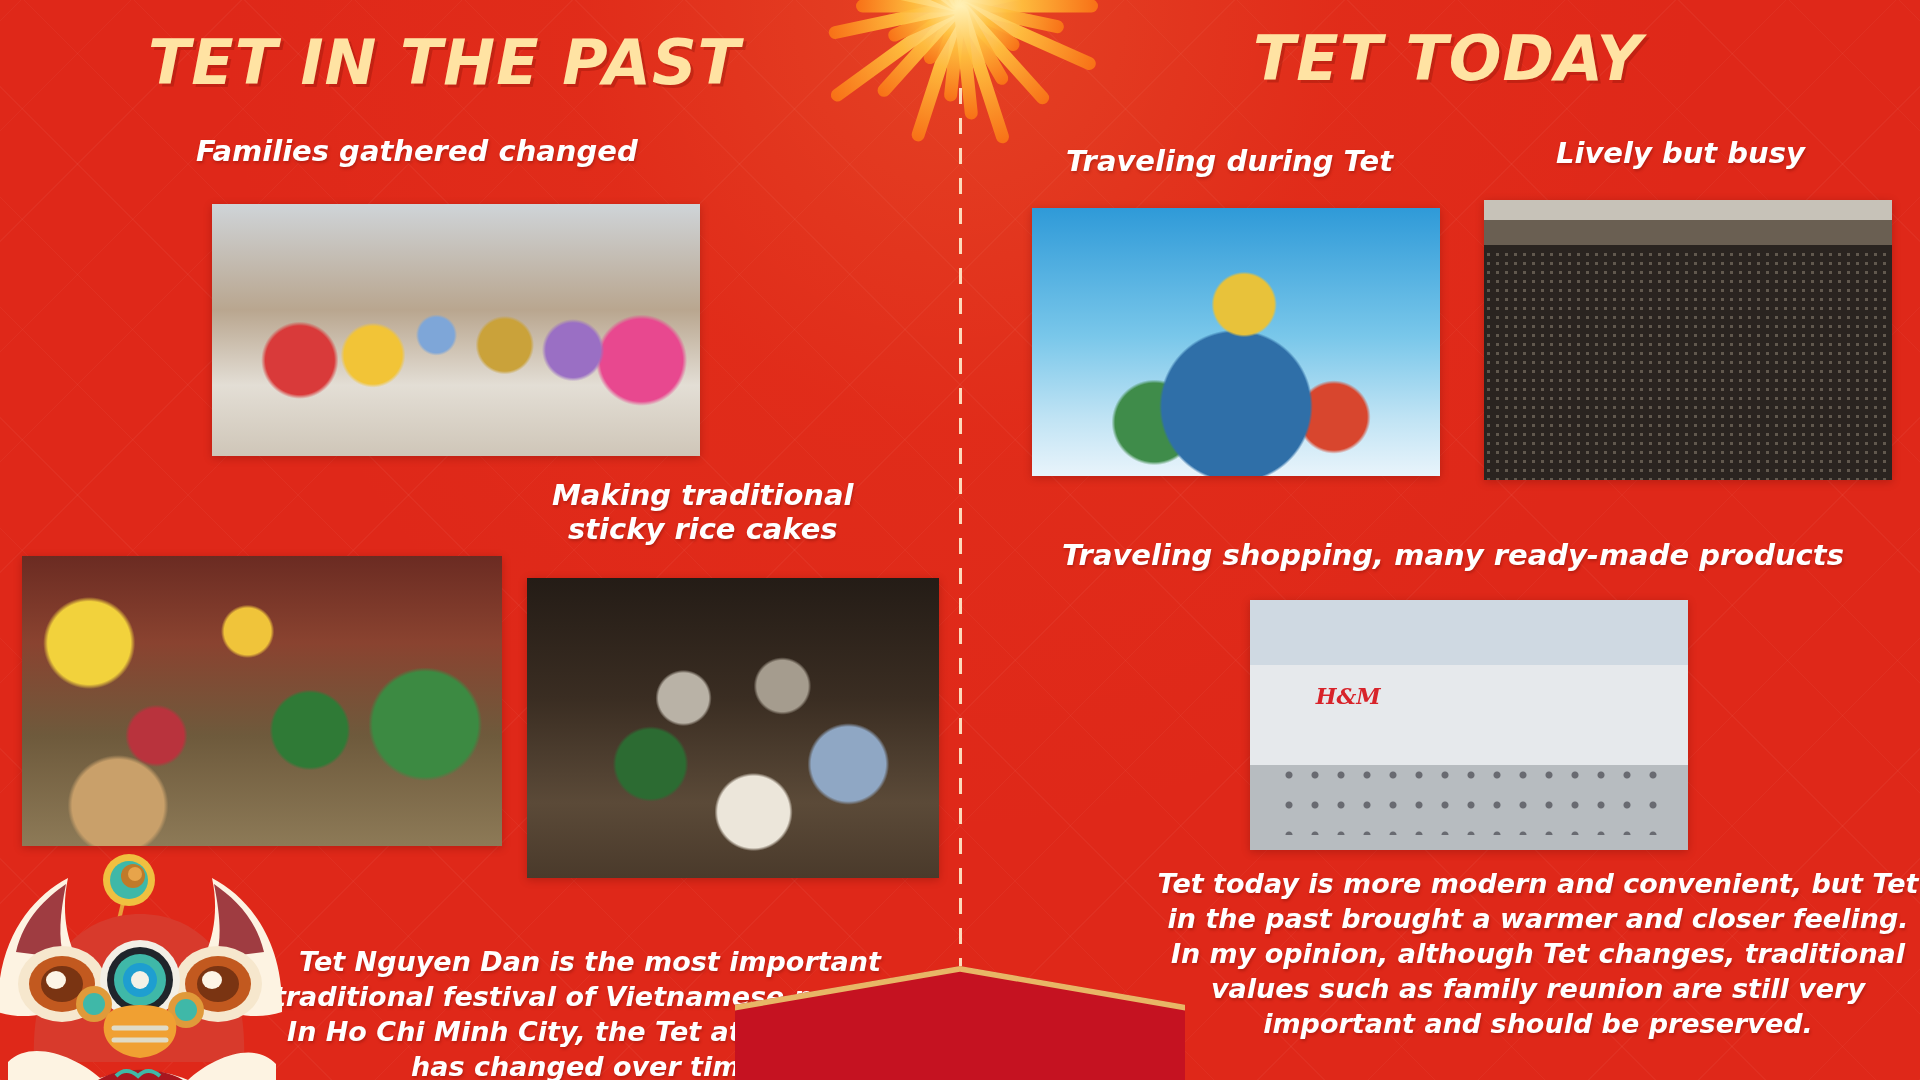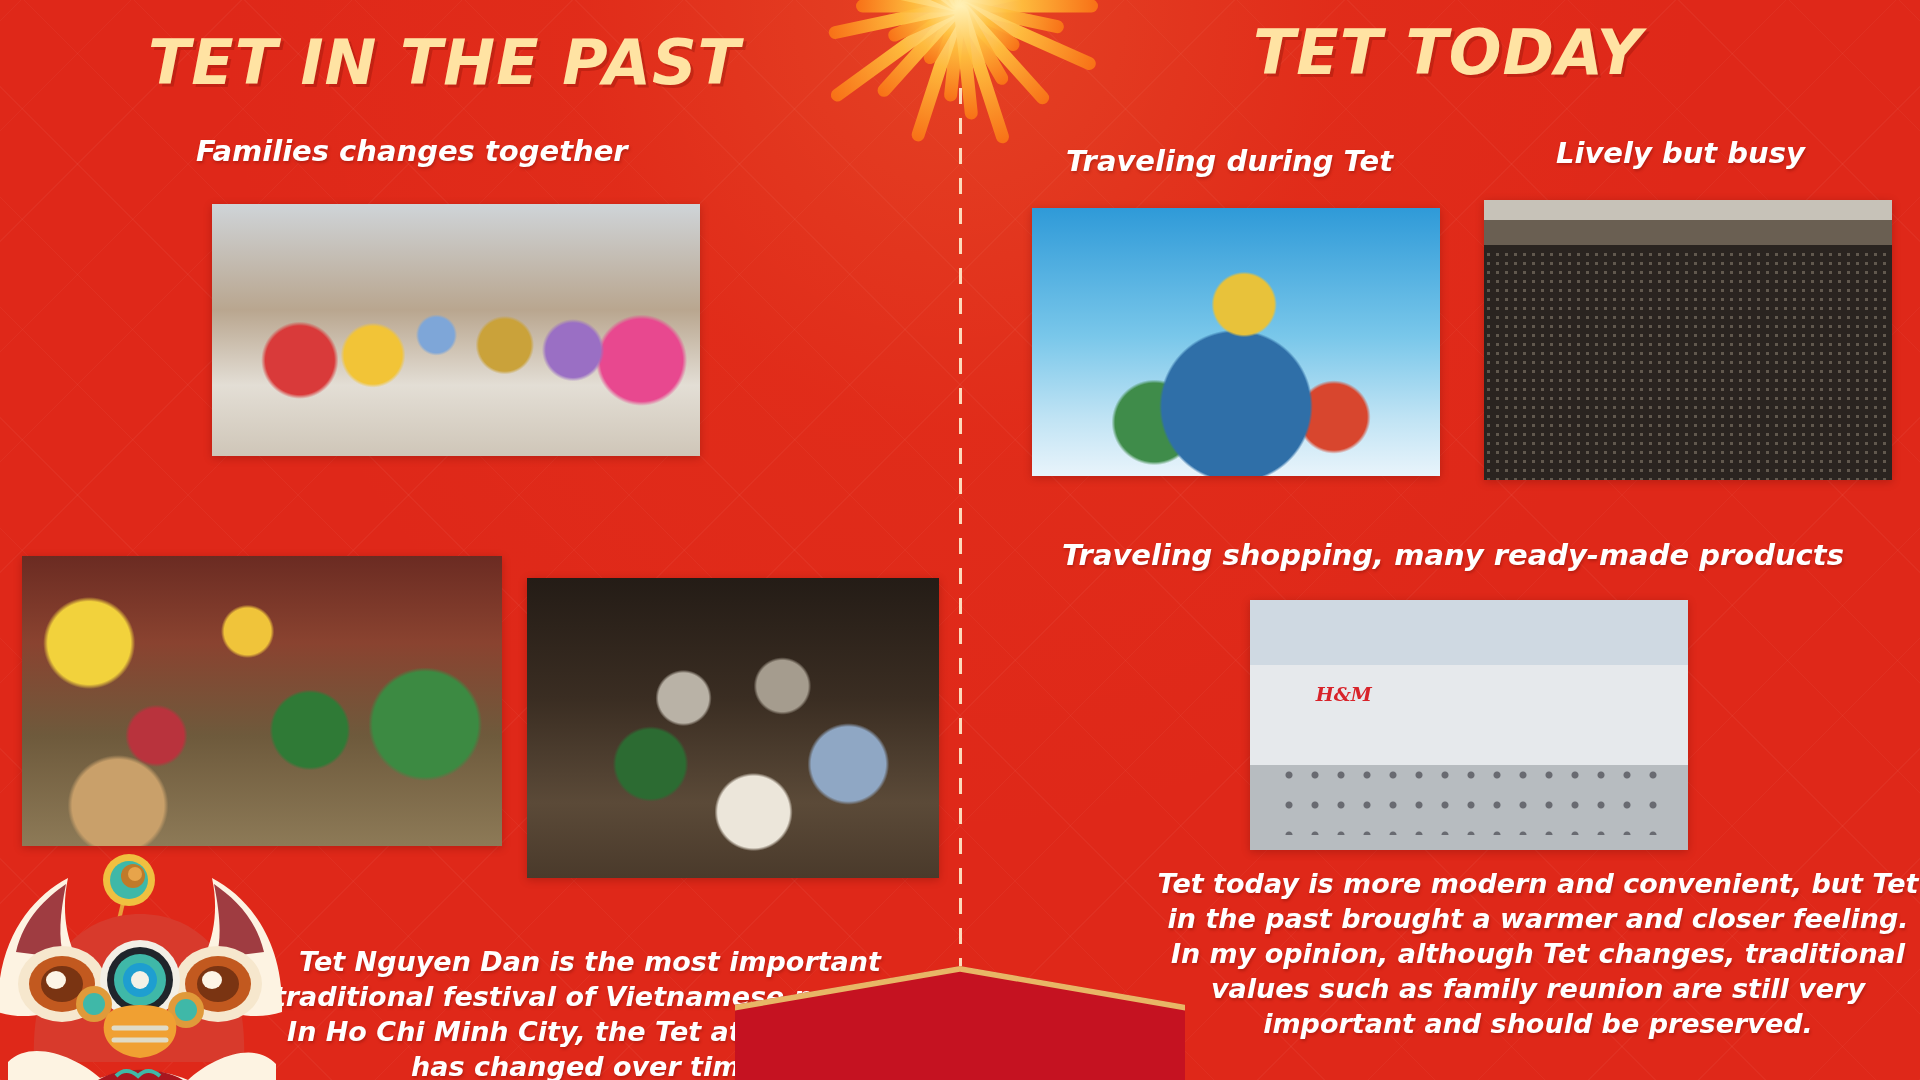--- a/index.html
+++ b/index.html
@@ -80,21 +80,21 @@
     color: #ffe3a3;
     font-family: "DejaVu Sans", sans-serif;
     font-weight: bold;
     font-style: italic;
     font-size: 62px;
     letter-spacing: 1px;
     white-space: nowrap;
     text-shadow: 3px 3px 0 rgba(140,20,10,0.35);
   }
   #title-past  { left: 148px; top: 26px; }
-  #title-today { left: 1253px; top: 16px; }
+  #title-today { left: 1253px; top: 22px; }
 
   .caption {
     position: absolute;
     color: #ffffff;
     font-family: "DejaVu Sans", sans-serif;
     font-weight: bold;
     font-style: italic;
     font-size: 29px;
     line-height: 1.18;
     white-space: pre-line;
@@ -192,21 +192,21 @@
     background-image: radial-gradient(circle, rgba(40,40,48,0.55) 0 3px, transparent 4px);
     background-size: 26px 30px;
   }
   .hm-logo {
     position: absolute;
     left: 15%; top: 33%;
     color: #d8232a;
     font-family: "DejaVu Serif", serif;
     font-style: italic;
     font-weight: bold;
-    font-size: 19px;
+    font-size: 22px;
   }
 
   
   .body-text {
     position: absolute;
     color: #ffffff;
     font-family: "DejaVu Sans", sans-serif;
     font-weight: bold;
     font-style: italic;
     font-size: 27px;
@@ -300,27 +300,29 @@
       <div class="ray" style="height: 130px; transform: translateX(-50%) rotate(318deg);"></div>
       <div class="ray" style="height: 90px; transform: translateX(-50%) rotate(330deg);"></div>
       <div class="ray" style="height: 144px; transform: translateX(-50%) rotate(342deg);"></div>
       <div class="ray" style="height: 114px; transform: translateX(-50%) rotate(354deg);"></div>
     </div>
 
   <div class="divider"></div>
 
   <div class="main-title" id="title-past">TET IN THE PAST</div>
 
-  <div class="caption" id="cap-families">Families changes together</div>
+  <div class="caption" id="cap-families">Families gathered changed</div>
 
   <div class="photo" id="photo-family">
     <div class="ph ph-family"></div>
   </div>
 
 
+  <div class="caption" id="cap-cakes">Making traditional
+sticky rice cakes</div>
 
   <div class="photo" id="photo-prep">
     <div class="ph ph-prep"></div>
   </div>
 
   <div class="photo" id="photo-cakes">
     <div class="ph ph-cakes"></div>
   </div>
 
   <div class="body-text" id="text-past">Tet Nguyen Dan is the most important

